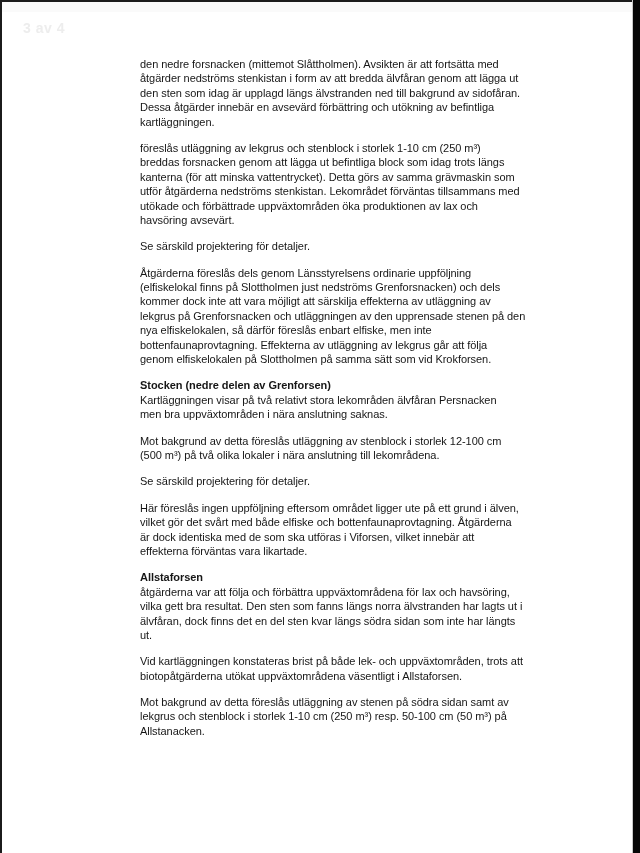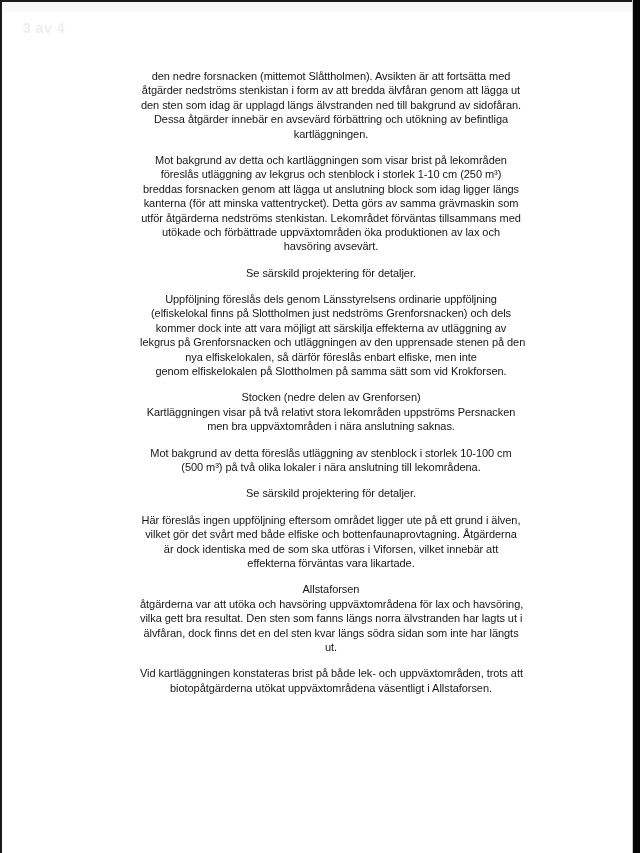--- a/index.html
+++ b/index.html
@@ -56,34 +56,33 @@
     font-weight: 700;
     color: #ededed;
     letter-spacing: 0.5px;
     user-select: none;
   }
 
   
   .doc-content {
     position: absolute;
     left: 140px;
-    top: 69px;
+    top: 57px;
     width: 382px;
     font-size: 11px;
     line-height: 14.4px;
     color: #161616;
     letter-spacing: -0.05px;
-    text-align: center;
   }
   .block {
     margin: 0 0 12px 0;
   }
   .block.heading {
     margin-bottom: 0;
-    font-weight: 400;
+    font-weight: 700;
   }
   .line {
     height: 14.4px;
     white-space: nowrap;
   }
 </style>
 </head>
 <body>
 
 <div class="top-band"></div>
@@ -95,65 +94,70 @@
 
 <div class="doc-content" id="doc-content">
     <div class="block paragraph">
       <div class="line">den nedre forsnacken (mittemot Slåttholmen). Avsikten är att fortsätta med</div>
       <div class="line">åtgärder nedströms stenkistan i form av att bredda älvfåran genom att lägga ut</div>
       <div class="line">den sten som idag är upplagd längs älvstranden ned till bakgrund av sidofåran.</div>
       <div class="line">Dessa åtgärder innebär en avsevärd förbättring och utökning av befintliga</div>
       <div class="line">kartläggningen.</div>
     </div>
     <div class="block paragraph">
-      <div class="line">Mot bakgrund av detta och kartläggningen som visar brist på lekområden</div>
       <div class="line">föreslås utläggning av lekgrus och stenblock i storlek 1-10 cm (250 m³)</div>
-      <div class="line">breddas forsnacken genom att lägga ut anslutning block som idag ligger längs</div>
+      <div class="line">breddas forsnacken genom att lägga ut befintliga block som idag trots längs</div>
       <div class="line">kanterna (för att minska vattentrycket). Detta görs av samma grävmaskin som</div>
       <div class="line">utför åtgärderna nedströms stenkistan. Lekområdet förväntas tillsammans med</div>
       <div class="line">utökade och förbättrade uppväxtområden öka produktionen av lax och</div>
       <div class="line">havsöring avsevärt.</div>
     </div>
     <div class="block paragraph">
       <div class="line">Se särskild projektering för detaljer.</div>
     </div>
     <div class="block paragraph">
-      <div class="line">Uppföljning föreslås dels genom Länsstyrelsens ordinarie uppföljning</div>
+      <div class="line">Åtgärderna föreslås dels genom Länsstyrelsens ordinarie uppföljning</div>
       <div class="line">(elfiskelokal finns på Slottholmen just nedströms Grenforsnacken) och dels</div>
       <div class="line">kommer dock inte att vara möjligt att särskilja effekterna av utläggning av</div>
       <div class="line">lekgrus på Grenforsnacken och utläggningen av den upprensade stenen på den</div>
       <div class="line">nya elfiskelokalen, så därför föreslås enbart elfiske, men inte</div>
+      <div class="line">bottenfaunaprovtagning. Effekterna av utläggning av lekgrus går att följa</div>
       <div class="line">genom elfiskelokalen på Slottholmen på samma sätt som vid Krokforsen.</div>
     </div>
     <div class="block heading">
       <div class="line">Stocken (nedre delen av Grenforsen)</div>
     </div>
     <div class="block paragraph">
-      <div class="line">Kartläggningen visar på två relativt stora lekområden uppströms Persnacken</div>
+      <div class="line">Kartläggningen visar på två relativt stora lekområden älvfåran Persnacken</div>
       <div class="line">men bra uppväxtområden i nära anslutning saknas.</div>
     </div>
     <div class="block paragraph">
-      <div class="line">Mot bakgrund av detta föreslås utläggning av stenblock i storlek 10-100 cm</div>
+      <div class="line">Mot bakgrund av detta föreslås utläggning av stenblock i storlek 12-100 cm</div>
       <div class="line">(500 m³) på två olika lokaler i nära anslutning till lekområdena.</div>
     </div>
     <div class="block paragraph">
       <div class="line">Se särskild projektering för detaljer.</div>
     </div>
     <div class="block paragraph">
       <div class="line">Här föreslås ingen uppföljning eftersom området ligger ute på ett grund i älven,</div>
       <div class="line">vilket gör det svårt med både elfiske och bottenfaunaprovtagning. Åtgärderna</div>
       <div class="line">är dock identiska med de som ska utföras i Viforsen, vilket innebär att</div>
       <div class="line">effekterna förväntas vara likartade.</div>
     </div>
     <div class="block heading">
       <div class="line">Allstaforsen</div>
     </div>
     <div class="block paragraph">
-      <div class="line">åtgärderna var att utöka och havsöring uppväxtområdena för lax och havsöring,</div>
+      <div class="line">åtgärderna var att följa och förbättra uppväxtområdena för lax och havsöring,</div>
       <div class="line">vilka gett bra resultat. Den sten som fanns längs norra älvstranden har lagts ut i</div>
       <div class="line">älvfåran, dock finns det en del sten kvar längs södra sidan som inte har längts</div>
       <div class="line">ut.</div>
     </div>
     <div class="block paragraph">
       <div class="line">Vid kartläggningen konstateras brist på både lek- och uppväxtområden, trots att</div>
       <div class="line">biotopåtgärderna utökat uppväxtområdena väsentligt i Allstaforsen.</div>
     </div>
+    <div class="block paragraph">
+      <div class="line">Mot bakgrund av detta föreslås utläggning av stenen på södra sidan samt av</div>
+      <div class="line">lekgrus och stenblock i storlek 1-10 cm (250 m³) resp. 50-100 cm (50 m³) på</div>
+      <div class="line">Allstanacken.</div>
+    </div>
   </div>
 
 </body></html>

